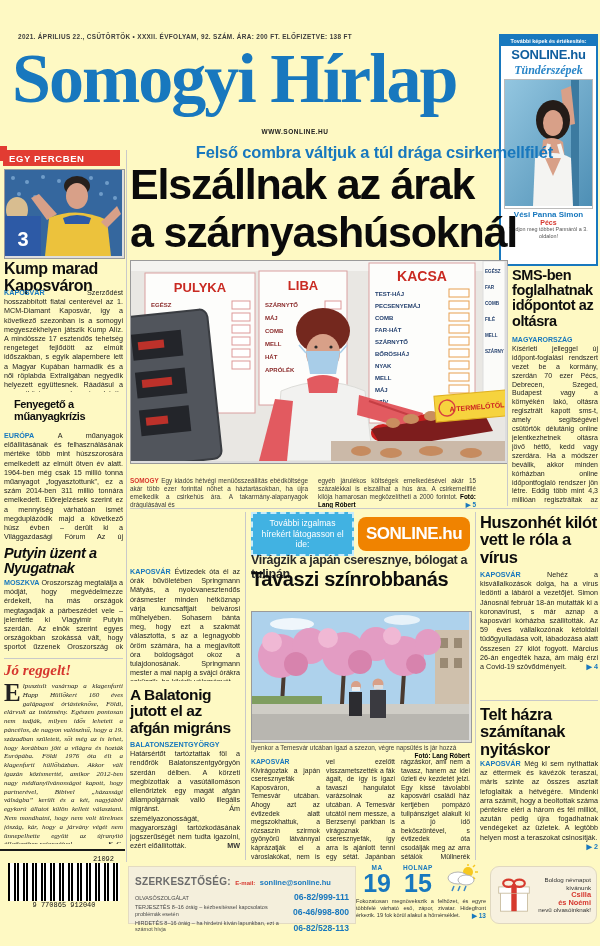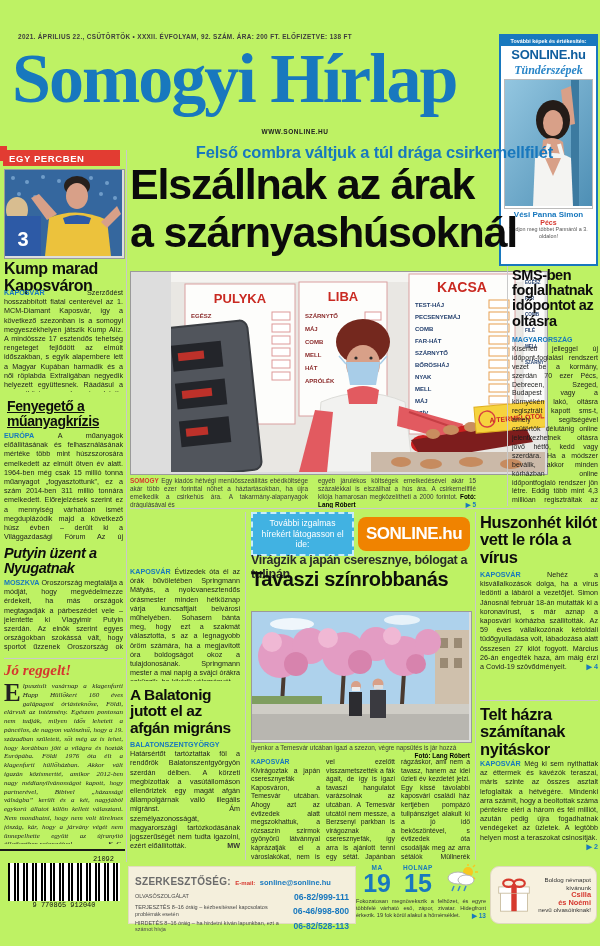--- a/index.html
+++ b/index.html
@@ -1,16 +1,16 @@
 <!DOCTYPE html>
 <html><head>
 <meta charset="utf-8">
 <style>
   html,body{margin:0;padding:0;background:#e9e9e9;}
-  .page{position:relative;width:600px;height:946px;background:#bef264;overflow:hidden;
+  .page{position:relative;width:600px;height:946px;background:#fef9c3;overflow:hidden;
         font-family:"Liberation Sans",sans-serif;color:#1a1a1a;margin:0 auto;}
   .abs{position:absolute;}
   .dateline{font-size:6.4px;font-weight:bold;color:#3c3c3c;letter-spacing:.35px;}
   .masthead{font-family:"Liberation Serif",serif;font-weight:bold;color:#1878be;
             font-size:70px;letter-spacing:-2px;line-height:1;}
   .website{font-size:6.5px;font-weight:bold;color:#222;text-align:center;letter-spacing:.5px;}
   .lead-kicker{font-size:16.5px;font-weight:bold;color:#1878be;letter-spacing:-.2px;text-align:right;}
   .lead-headline{font-size:43px;font-weight:800;color:#0b0b0b;line-height:48px;letter-spacing:-1.2px;}
   .redsq{background:#e23c32;}
   .seclabel{background:#e23c32;color:#fff;font-weight:bold;font-size:9.5px;
@@ -47,21 +47,21 @@
               letter-spacing:-.3px;padding:1px 0;}
   .promo-script{font-family:"Liberation Serif",serif;font-style:italic;font-weight:bold;
                 color:#2a86c8;font-size:12px;text-align:center;}
   .promo-name{color:#1878be;font-weight:bold;font-size:8px;text-align:center;}
   .promo-city{color:#d6372e;font-weight:bold;font-size:7px;text-align:center;}
   .promo-note{color:#555;font-size:5.4px;text-align:center;line-height:6.6px;}
   .footer-box{background:#f4efdc;border:1px solid #e3dbc2;padding:4px 6px;box-sizing:border-box;}
   .ed-title{font-size:10px;font-weight:bold;color:#6b6b6b;letter-spacing:.3px;}
   .ed-email-label{font-size:6px;font-weight:bold;color:#d6372e;}
   .ed-email{font-size:7.5px;font-weight:bold;color:#1878be;}
-  .ed-row{display:flex;align-items:center;margin-top:2.5px;}
+  .ed-row{display:flex;align-items:flex-end;margin-top:2.5px;}
   .ed-row .lbl{font-size:5.5px;color:#4a4a4a;flex:1;line-height:6.5px;}
   .ed-row .ph{font-size:8.6px;font-weight:bold;color:#1878be;white-space:nowrap;padding-left:4px;}
   .wx-label{font-size:6.5px;font-weight:bold;color:#1878be;text-align:center;letter-spacing:.4px;}
   .wx-temp{font-size:25px;font-weight:800;color:#1878be;line-height:24px;text-align:center;}
   .wx-text{font-size:5.6px;line-height:7px;color:#333;text-align:justify;}
   .nameday{background:#f7f1df;border:1px solid #e0d8c0;border-radius:9px;display:flex;
            align-items:center;padding:3px 5px;box-sizing:border-box;gap:3px;}
   .nd-text{flex:1;text-align:right;font-size:6.2px;line-height:7.6px;color:#333;}
   .nd-names{color:#d6372e;font-weight:bold;font-size:7.4px;}
   .barcode-bars{height:38px;background:repeating-linear-gradient(90deg,
@@ -151,21 +151,21 @@
     </svg>
   </div>
 
   <div class="abs h-sec" style="left:4px;top:261px;width:120px;font-size:16px;">Kump marad Kaposváron</div>
   <p class="abs bt" style="left:4px;top:288px;width:119px;height:104px;margin:0;">
     <span class="kick">KAPOSVÁR</span>
     <span>Szerződést hosszabbított fiatal centerével az 1. MCM-Diamant Kaposvár, így a következő szezonban is a somogyi megyeszékhelyen játszik Kump Alíz. A mindössze 17 esztendős tehetség rengeteget fejlődött az elmúlt időszakban, s egyik alapembere lett a Magyar Kupában harmadik és a női röplabda Extraligában negyedik helyezett együttesnek. Ráadásul a nemzetközi porondon is letette névjegyét.</span>
     
   </p>
 
-  <div class="abs h-sec" style="left:7px;top:399px;width:120px;font-size:14px;text-decoration:underline;">Fenyegető a műanyagkrízis</div>
+  <div class="abs h-sec" style="left:14px;top:399px;width:120px;font-size:11px;">Fenyegető a műanyagkrízis</div>
   <p class="abs bt" style="left:4px;top:431px;width:119px;height:112px;margin:0;">
     <span class="kick">EURÓPA</span>
     <span>A műanyagok előállításának és felhasználásának mértéke több mint húszszorosára emelkedett az elmúlt ötven év alatt. 1964-ben még csak 15 millió tonna műanyagot „fogyasztottunk”, ez a szám 2014-ben 311 millió tonnára emelkedett. Előrejelzések szerint ez a mennyiség várhatóan ismét megduplázódik majd a következő húsz évben – derült ki a Világgazdasági Fórum Az új műanyaggazdaság, a műanyagok jövőjének újragondolása című elemzéséből.</span>
     
   </p>
 
   <div class="abs h-sec" style="left:4px;top:546px;width:120px;font-size:14.5px;font-style:italic;">Putyin üzent a Nyugatnak</div>
   <p class="abs bt" style="left:4px;top:578px;width:119px;height:76px;margin:0;">
     <span class="kick">MOSZKVA</span>
     <span>Oroszország megtalálja a módját, hogy megvédelmezze érdekeit, ha más országok megtagadják a párbeszédet vele – jelentette ki Vlagyimir Putyin szerdán. Az elnök szerint egyes országokban szokássá vált, hogy sportot űzzenek Oroszország ok nélküli piszkálásából.</span>
@@ -182,21 +182,21 @@
 
   <div class="abs rule-black" style="left:0;top:849px;width:125px;"></div>
   <div class="abs" style="left:8px;top:855px;width:112px;">
     <div class="barcode-num" style="text-align:right;padding-right:6px;">21092</div>
     <div class="barcode-bars"></div>
     <div class="barcode-num" style="text-align:center;">9 770865 912040</div>
   </div>
 
   <div class="abs rule-v" style="left:126px;top:150px;height:712px;"></div>
 
-  <div class="abs photo-frame" style="left:130px;top:271px;width:376px;height:202px;padding-left:40px;">
+  <div class="abs photo-frame" style="left:130px;top:260px;width:376px;height:202px;">
     <svg width="374" height="200" viewBox="0 0 374 200">
       <rect width="374" height="200" fill="#e9e7e3"></rect>
       <rect width="374" height="10" fill="#f4f3f0"></rect>
 
       <rect x="14" y="12" width="110" height="140" fill="#fdfdfb" stroke="#d9a0a0"></rect>
       <text x="69" y="31" class="board-title" font-size="13" text-anchor="middle">PULYKA</text>
       <g>
         <text x="20" y="46" class="board-item">EGÉSZ</text>
         <text x="20" y="58" class="board-item">MELLFILÉ</text>
         <text x="20" y="70" class="board-item">FELSŐCOMB FILÉ</text>

